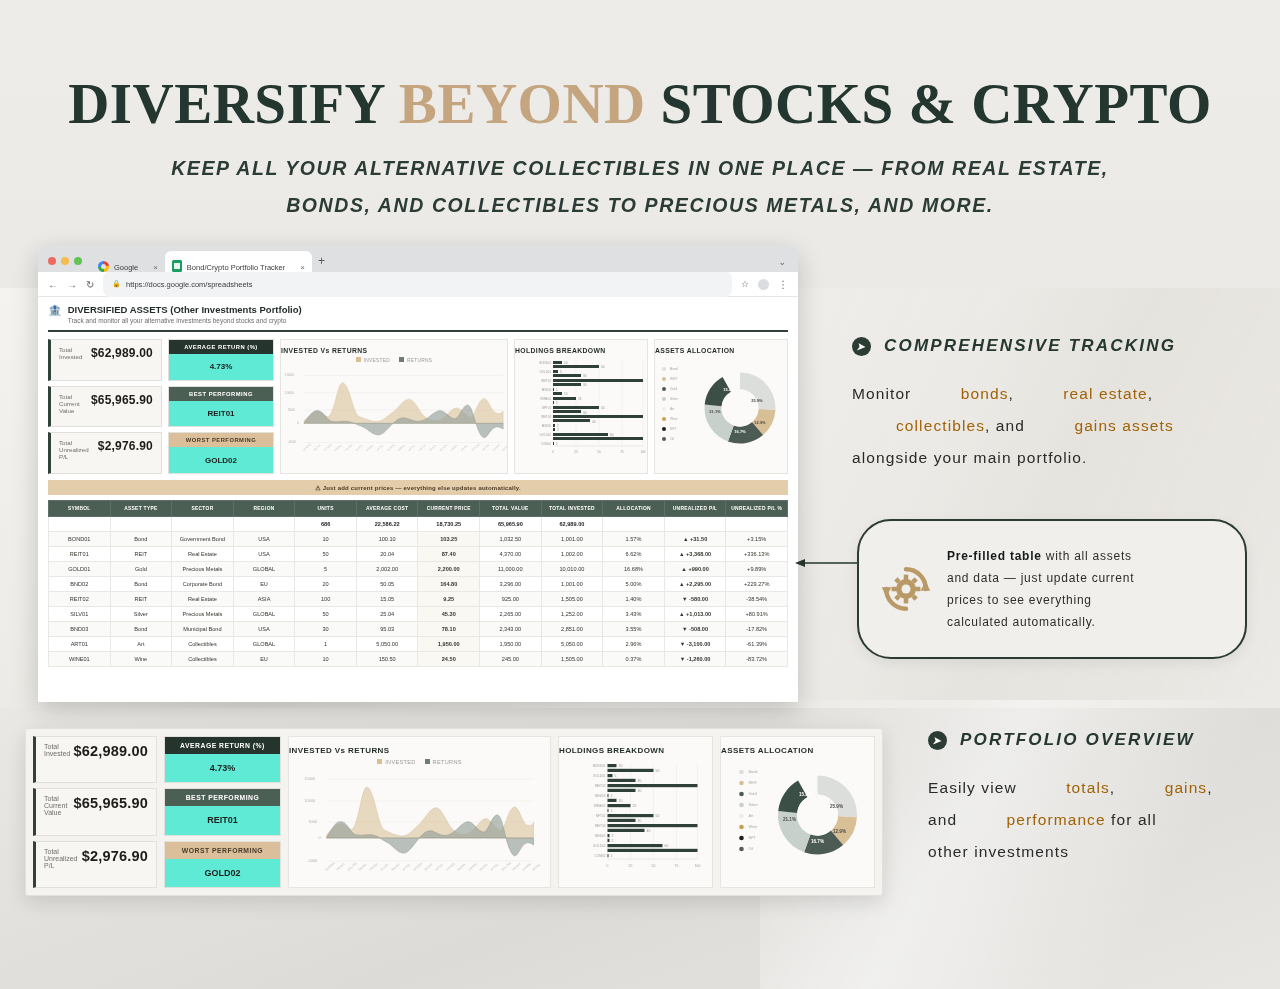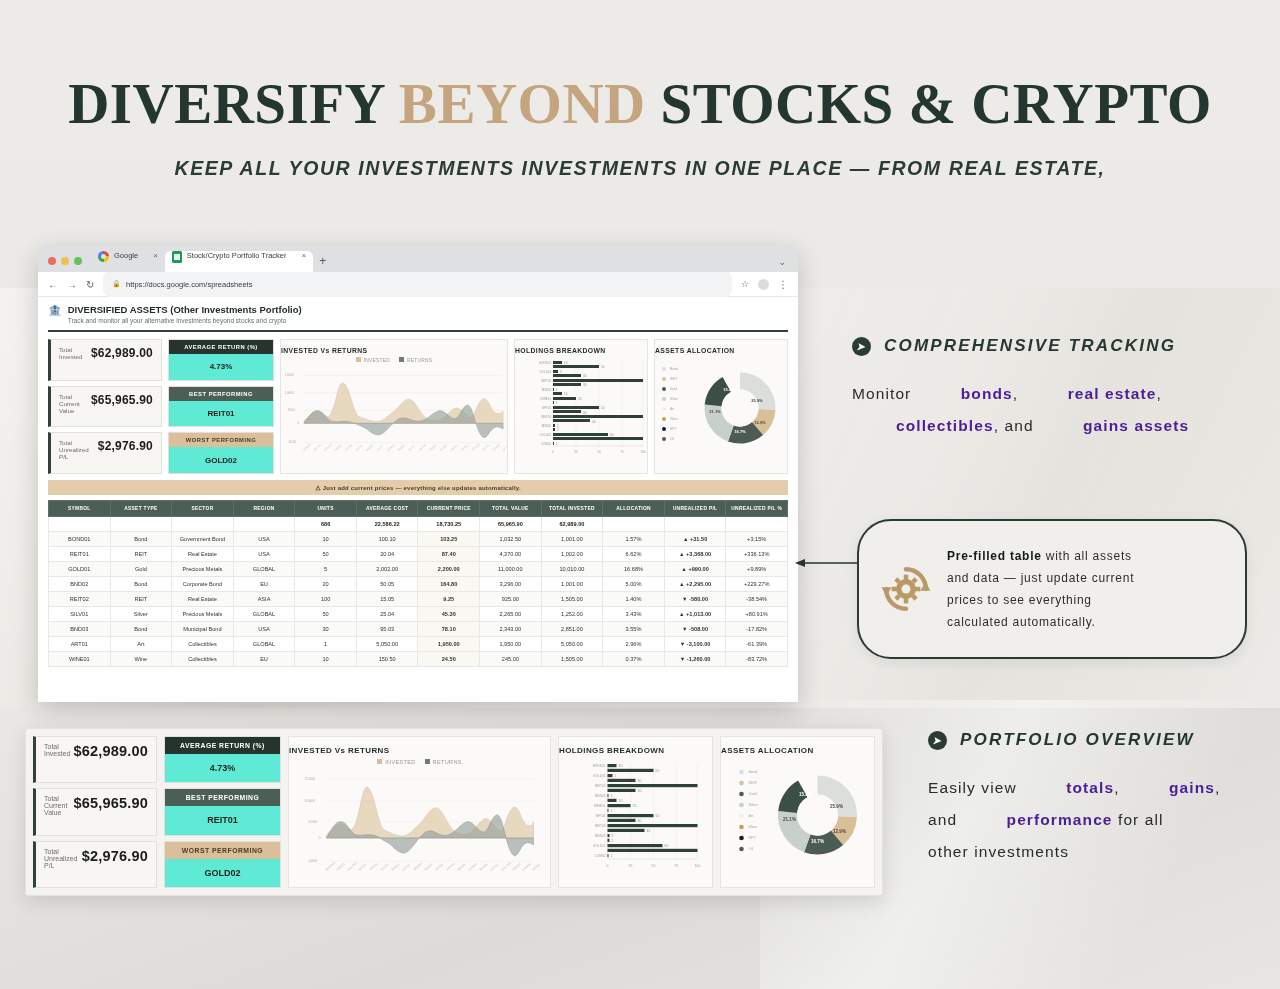--- a/index.html
+++ b/index.html
@@ -43,21 +43,21 @@
   .browser {
     position:absolute; left:38px; top:245px; width:760px; height:457px;
     background:#fff; border-radius:7px 7px 0 0; overflow:hidden;
     box-shadow:0 8px 26px rgba(0,0,0,.18);
   }
   .tabbar { height:27px; background:#dee0e2; display:flex; align-items:flex-end;
     padding-left:8px; position:relative; }
   .lights { display:flex; gap:5px; align-items:center; padding:0 9px 7px 2px; }
   .lt { width:8px; height:8px; border-radius:50%; }
   .lt.r{background:#ee6a5f;} .lt.y{background:#f5bd4f;} .lt.g{background:#61c454;}
-  .tab { height:21px; display:flex; align-items:flex-start; gap:5px; padding:0 7px;
+  .tab { height:21px; display:flex; align-items:flex-end; gap:5px; padding:0 7px;
     font-size:7.5px; color:#3b3b3b; border-radius:6px 6px 0 0; max-width:190px; }
   .tab.inactive { background:transparent; }
   .tab.active { background:#fff; }
   .tab .tlabel { white-space:nowrap; overflow:hidden; text-overflow:ellipsis; }
   .tab .x { margin-left:10px; color:#6b6b6b; font-size:8px; }
   .gicon { width:11px; height:11px; border-radius:50%;
     background:conic-gradient(#ea4335 0 25%, #fbbc05 0 50%, #34a853 0 75%, #4285f4 0 100%);
     position:relative; flex:none;}
   .gicon:after{content:"";position:absolute;inset:3px;background:#dee0e2;border-radius:50%;}
   .sicon { width:10px; height:12px; background:#1a9e60; border-radius:1.5px; flex:none;
@@ -148,21 +148,21 @@
   
   .ann { position:absolute; }
   .ann-head { display:flex; align-items:center; gap:13px;
     font-style:italic; font-weight:700; font-size:17px; letter-spacing:2.2px;
     color:#253730; }
   .chev { width:19px; height:19px; border-radius:50%; background:#2a3c34;
     color:#fff; font-size:10px; display:flex; align-items:center;
     justify-content:center; flex:none; }
   .ann-body { margin-top:22px; font-size:15.5px; line-height:2.07;
     letter-spacing:1.1px; color:#2a2a28; }
-  .ann-body b { font-weight:700; color:#4c1d95;padding-left:44px; }
+  .ann-body b { font-weight:400; color:#a16207;padding-left:44px; }
 
   .callout { position:absolute; left:857px; top:519px; width:390px; height:140px;
     background:#f1efec; border:2px solid #2b3b33; border-radius:34px;
     display:flex; align-items:center; gap:14px; padding:0 22px 0 20px;
     box-shadow:0 4px 14px rgba(0,0,0,.07); }
   .callout .gear { width:54px; height:54px; flex:none; }
   .callout p { font-size:12px; line-height:1.85; letter-spacing:.75px; color:#2d2d2b; }
   .callout p b { font-weight:700; color:#141a18; }
   .arrow { position:absolute; left:795px; top:558px; width:62px; height:10px; }
 </style>
@@ -172,39 +172,40 @@
 <div class="bg-base"></div>
 <div class="bg-band"></div>
 <div class="bg-sheen"></div>
 <div class="bg-bottom"></div>
 <div class="bg-bottom-sheen"></div>
 
 <div class="headline">
   <span>DIVERSIFY </span><span class="gold">BEYOND</span><span> STOCKS &amp; CRYPTO</span>
 </div>
 <div class="subheadline">
-  <div>KEEP ALL YOUR INVESTMENTS INVESTMENTS IN ONE PLACE — FROM REAL ESTATE,</div>
+  <div>KEEP ALL YOUR ALTERNATIVE COLLECTIBLES IN ONE PLACE — FROM REAL ESTATE,</div>
+  <div>BONDS, AND COLLECTIBLES TO PRECIOUS METALS, AND MORE.</div>
 </div>
 
 <div class="browser">
 
   <div class="tabbar">
     <div class="lights">
       <span class="lt r"></span>
       <span class="lt y"></span>
       <span class="lt g"></span>
     </div>
     <div class="tab inactive">
       <span class="gicon"></span>
       <span class="tlabel">Google</span>
       <span class="x">×</span>
     </div>
     <div class="tab active">
       <span class="sicon"></span>
-      <span class="tlabel">Stock/Crypto Portfolio Tracker</span>
+      <span class="tlabel">Bond/Crypto Portfolio Tracker</span>
       <span class="x">×</span>
     </div>
     <div class="newtab">+</div>
     <div class="tabchev">⌄</div>
   </div>
 
   <div class="urlbar">
     <span class="navbtn">←</span>
     <span class="navbtn">→</span>
     <span class="navbtn">↻</span>
@@ -775,20 +776,21 @@
 </div>
 
 <div class="ann" style="left:852px; top:336px; width:400px;">
   <div class="ann-head">
     <span class="chev">➤</span>
     <span>COMPREHENSIVE TRACKING</span>
   </div>
   <div class="ann-body">
     <div><span>Monitor </span><b>bonds</b><span>, </span><b>real estate</b><span>,</span></div>
     <div><b>collectibles</b><span>, and </span><b>gains assets</b></div>
+    <div>alongside your main portfolio.</div>
   </div>
 </div>
 
 <svg class="arrow" viewBox="0 0 62 10">
   <line x1="62" y1="5" x2="8" y2="5" stroke="#25352e" stroke-width="1.6"></line>
   <polygon points="0,5 10,1 10,9" fill="#25352e"></polygon>
 </svg>
 
 <div class="callout">
   <svg class="gear" viewBox="0 0 60 60">

